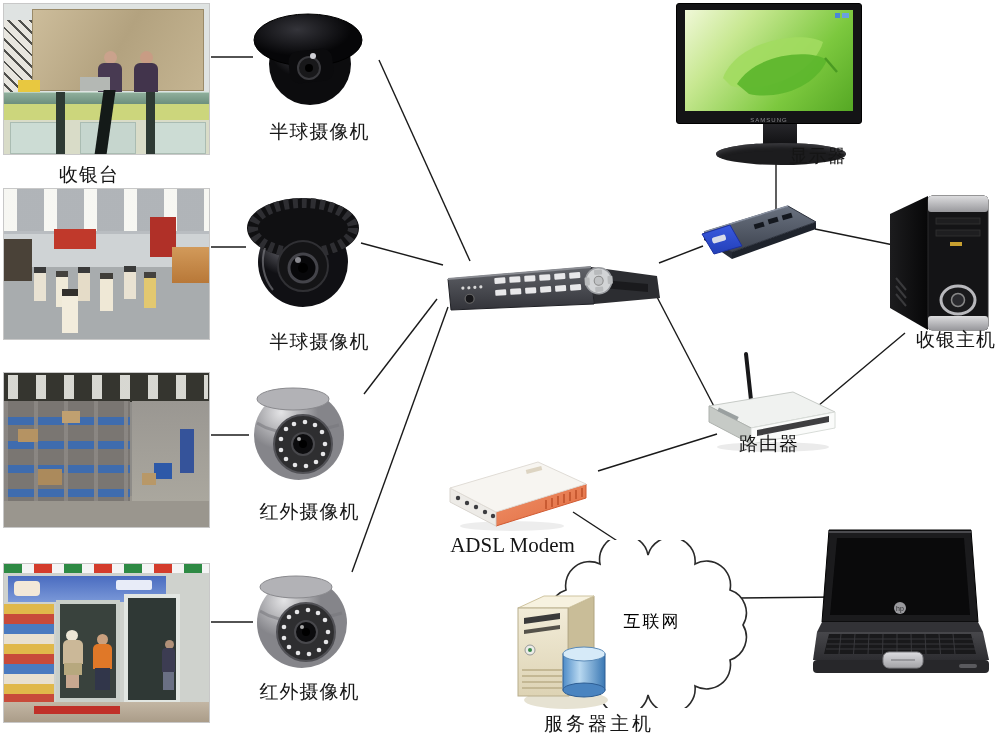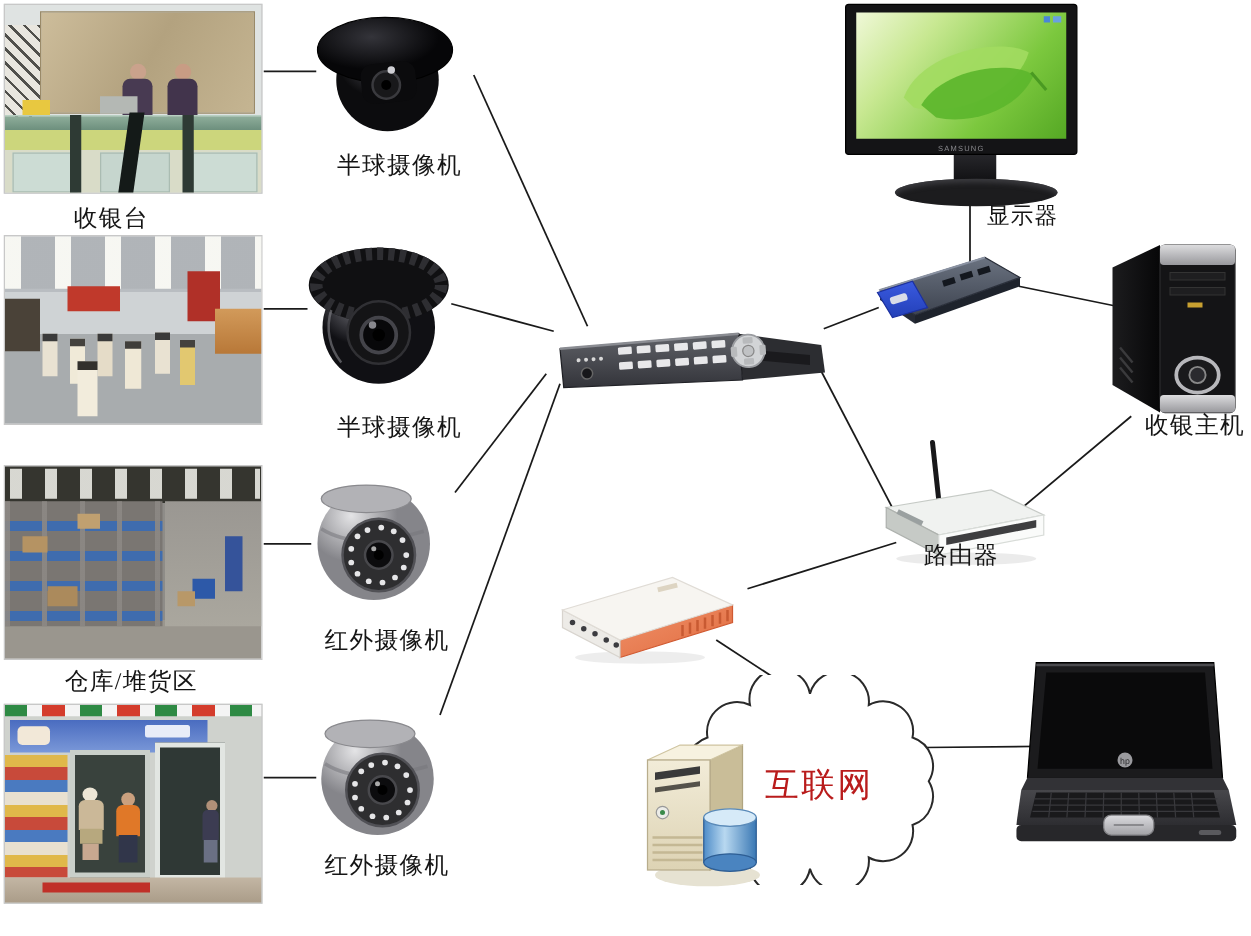--- a/index.html
+++ b/index.html
@@ -7,21 +7,21 @@
   .stage { position:relative; width:1001px; height:749px; background:#fff; overflow:hidden;
            font-family:"Liberation Sans",sans-serif; }
   .abs { position:absolute; }
   .lines-svg { position:absolute; left:0; top:0; z-index:1; }
   .dev { position:absolute; z-index:2; }
   .photo { position:absolute; z-index:2; overflow:hidden; border:1px solid #c8c8c8; background:#dfe3e2; }
   .lbl { position:absolute; z-index:3; text-align:center; color:#151515;
          font-family:"Liberation Serif",serif; font-size:19px; letter-spacing:1px; white-space:nowrap; }
   .lbl-big { font-size:20px; letter-spacing:4px; }
   .lbl-serif { font-family:"Liberation Serif",serif; letter-spacing:0; font-size:21px; }
-  .lbl-cloud { color:#b91c1c; font-size:27px; letter-spacing:2px; }
+  .lbl-cloud { color:#000000; font-size:17px; letter-spacing:2px; }
 
   
   .mon-frame { position:absolute; left:676px; top:3px; width:186px; height:121px;
                background:#141416; border:1px solid #000; border-radius:3px; }
   .mon-screen { position:absolute; left:8px; top:6px; right:8px; bottom:12px;
                 background:linear-gradient(130deg,#f0f8d8 0%,#c8e892 28%,#7cc83e 68%,#55a824 100%); overflow:hidden; }
   .mon-brand { position:absolute; left:0; right:0; bottom:0px; text-align:center;
                font-size:6px; color:#8a8a8e; letter-spacing:1px; font-family:"Liberation Sans",sans-serif; }
   .mon-neck { position:absolute; left:763px; top:124px; width:34px; height:24px;
               background:linear-gradient(#26262a,#0e0e10); }
@@ -108,21 +108,20 @@
     <div class="abs" style="left:0;top:28px;width:126px;height:100px;background:repeating-linear-gradient(#7a7672 0 16px,#3f6cae 16px 24px)"></div>
     <div class="abs" style="left:0;top:28px;width:126px;height:100px;background:repeating-linear-gradient(90deg,rgba(140,136,132,.9) 0 4px,transparent 4px 30px)"></div>
     <div class="abs" style="left:14px;top:56px;width:20px;height:13px;background:#b59363"></div>
     <div class="abs" style="left:58px;top:38px;width:18px;height:12px;background:#c0a070"></div>
     <div class="abs" style="left:34px;top:96px;width:24px;height:16px;background:#ab8a5c"></div>
     <div class="abs" style="left:128px;top:28px;width:79px;height:100px;background:linear-gradient(#9a9792,#aaa79e)"></div>
     <div class="abs" style="left:176px;top:56px;width:14px;height:44px;background:#35539a"></div>
     <div class="abs" style="left:150px;top:90px;width:18px;height:16px;background:#2d59a8"></div>
     <div class="abs" style="left:138px;top:100px;width:14px;height:12px;background:#b89868"></div>
   </div>
-  <div class="lbl" style="left:20px;top:532px;width:170px">仓库/堆货区</div>
 
   <div class="photo" style="left:3px;top:563px;width:207px;height:160px;background:#cfd2cd">
     <div class="abs" style="left:0;top:0;width:207px;height:9px;background:repeating-linear-gradient(90deg,#2e8a44 0 18px,#f4f4f4 18px 30px,#d43c2c 30px 48px,#f4f4f4 48px 60px)"></div>
     <div class="abs" style="left:4px;top:12px;width:158px;height:26px;background:linear-gradient(#4a6cc0,#7a98d8)">
       <div class="abs" style="left:6px;top:5px;width:26px;height:15px;background:#f2e8d8;border-radius:4px"></div>
       <div class="abs" style="left:108px;top:4px;width:36px;height:10px;background:#e8ecf8;border-radius:2px"></div>
     </div>
     <div class="abs" style="left:0;top:40px;width:50px;height:98px;background:repeating-linear-gradient(#e0b84a 0 10px,#c84a3a 10px 20px,#4a7ac0 20px 30px,#e8e0d0 30px 40px)"></div>
     <div class="abs" style="left:52px;top:36px;width:64px;height:102px;border:4px solid #c9cfc9;background:#39423d"></div>
     <div class="abs" style="left:120px;top:30px;width:56px;height:110px;border:4px solid #e2e6e2;background:#2f3835"></div>
@@ -294,21 +293,21 @@
         <path d="M38,68 C52,30 118,20 138,32 C128,66 76,84 46,76 Z" fill="#a2dc60" opacity=".9"></path>
         <path d="M52,74 C70,44 124,38 142,50 C130,78 92,90 64,84 Z" fill="#5cb62c" opacity=".92"></path>
         <path d="M140,48 L152,62" stroke="#4a9a22" stroke-width="2.5"></path>
       </svg>
       <div class="blue-ico"></div>
     </div>
     <div class="mon-brand">SAMSUNG</div>
   </div>
   <div class="mon-neck dev"></div>
   <div class="mon-base dev"></div>
-  <div class="lbl" style="left:783px;top:160px;width:70px;font-size:18px">显示器</div>
+  <div class="lbl" style="left:783px;top:144px;width:70px;font-size:18px">显示器</div>
 
   <svg class="dev" style="left:696px;top:196px" width="126" height="66" viewBox="0 0 126 66">
     <defs>
       <linearGradient id="vgaT" x1="0" y1="0" x2="0" y2="1">
           <stop offset="0%" stop-color="#6a7280"></stop>
           <stop offset="100%" stop-color="#3e4450"></stop>
         </linearGradient>
       <linearGradient id="vgaB" x1="0" y1="0" x2="0" y2="1">
           <stop offset="0%" stop-color="#3a5ae0"></stop>
           <stop offset="100%" stop-color="#2340b8"></stop>
@@ -376,20 +375,21 @@
     <polygon points="16,32 104,6 152,28 62,56" fill="#f7f5f1" stroke="#e0dcd6"></polygon>
     <rect x="92" y="12" width="16" height="4" fill="#ddd4c2" transform="rotate(-14 100 14)"></rect>
     <g fill="#3c3c40">
       <circle cx="24" cy="42" r="2.2"></circle>
         <circle cx="33" cy="47" r="2.2"></circle>
         <circle cx="42" cy="51" r="2.2"></circle>
       <circle cx="51" cy="56" r="2.2"></circle>
         <circle cx="59" cy="60" r="2.2"></circle>
     </g>
   </svg>
+  <div class="lbl lbl-serif" style="left:450px;top:533px;width:125px">ADSL Modem</div>
 
   <svg class="dev" style="left:548px;top:540px;z-index:2" width="205" height="168" viewBox="0 0 205 168">
     <path d="M195,85 A24,24 0 0 1 182,120 A24,24 0 0 1 147,146 A24,24 0 0 1 100,155 A24,24 0 0 1 52,146
              A24,24 0 0 1 18,120 A24,24 0 0 1 5,85 A24,24 0 0 1 18,50 A24,24 0 0 1 52,24
              A24,24 0 0 1 100,15 A24,24 0 0 1 147,24 A24,24 0 0 1 182,50 A24,24 0 0 1 195,85 Z" fill="#ffffff" stroke="#2a2a2a" stroke-width="1.6"></path>
   </svg>
   <div class="lbl lbl-cloud" style="left:612px;top:610px;width:80px;z-index:4">互联网</div>
 
   <svg class="dev" style="left:508px;top:588px;z-index:3" width="104" height="124" viewBox="0 0 104 124">
     <defs>
@@ -409,20 +409,21 @@
     <rect x="10" y="20" width="50" height="88" fill="url(#shF)" stroke="#b8ad8c"></rect>
     <polygon points="16,30 52,25 52,31 16,36" fill="#3a3a3a"></polygon>
     <polygon points="16,42 52,37 52,41 16,46" fill="#55524a"></polygon>
     <circle cx="22" cy="62" r="5" fill="#ecece8" stroke="#999"></circle>
     <circle cx="22" cy="62" r="2" fill="#3a8a4a"></circle>
     <path d="M14,82 h40 M14,88 h40 M14,94 h40 M14,100 h40" stroke="#c4b894" stroke-width="2"></path>
     <rect x="55" y="66" width="42" height="36" fill="url(#shC)" stroke="#2e5e94" stroke-width="1"></rect>
     <ellipse cx="76" cy="102" rx="21" ry="7" fill="#4a84c0" stroke="#2e5e94"></ellipse>
     <ellipse cx="76" cy="66" rx="21" ry="7" fill="#d6eaf8" stroke="#5a8ab8"></ellipse>
   </svg>
+  <div class="lbl" style="left:534px;top:711px;width:130px;letter-spacing:3px">服务器主机</div>
 
   <svg class="dev" style="left:813px;top:524px" width="178" height="158" viewBox="0 0 178 158">
     <defs>
       <linearGradient id="lpD" x1="0" y1="0" x2="0" y2="1">
           <stop offset="0%" stop-color="#47474b"></stop>
           <stop offset="100%" stop-color="#2d2d31"></stop>
         </linearGradient>
       <linearGradient id="lpB" x1="0" y1="0" x2="0" y2="1">
           <stop offset="0%" stop-color="#dcdce0"></stop>
           <stop offset="100%" stop-color="#a2a2a6"></stop>

